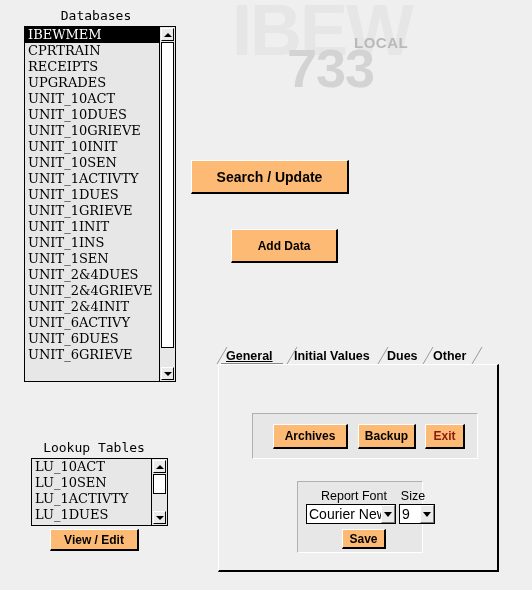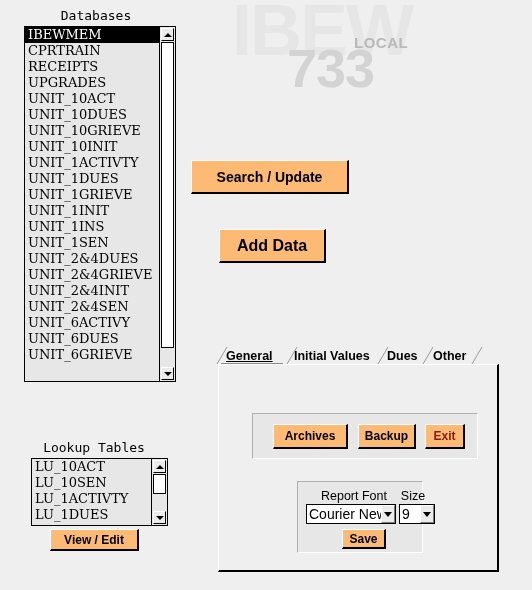--- a/index.html
+++ b/index.html
@@ -155,21 +155,21 @@
     font-family: "Liberation Sans", sans-serif;
     font-weight: bold;
     color: #000000;
     display: flex;
     align-items: center;
     justify-content: center;
     cursor: default;
     white-space: nowrap;
   }
   #btn-search-update { font-size: 14px; }
-  #btn-add-data { font-size: 16px; }
+  #btn-add-data { font-size: 12px; margin-left: 12px; }
   .btn.small { font-size: 12px; border-right-width: 2px; border-bottom-width: 2px; }
 
   
   #tabpanel {
     position: absolute;
     left: 218px;
     top: 346px;
     width: 281px;
     height: 226px;
   }
@@ -295,30 +295,30 @@
 <div class="listbox" id="databases-listbox" style="left:24px; top:26px; width:152px; height:356px;">
   <div class="listbox-items" id="databases-items">
       <div class="listitem selected">IBEWMEM</div>
       <div class="listitem">CPRTRAIN</div>
       <div class="listitem">RECEIPTS</div>
       <div class="listitem">UPGRADES</div>
       <div class="listitem">UNIT_10ACT</div>
       <div class="listitem">UNIT_10DUES</div>
       <div class="listitem">UNIT_10GRIEVE</div>
       <div class="listitem">UNIT_10INIT</div>
+      <div class="listitem">UNIT_10SEN</div>
       <div class="listitem">UNIT_1ACTIVTY</div>
       <div class="listitem">UNIT_1DUES</div>
       <div class="listitem">UNIT_1GRIEVE</div>
       <div class="listitem">UNIT_1INIT</div>
       <div class="listitem">UNIT_1INS</div>
       <div class="listitem">UNIT_1SEN</div>
       <div class="listitem">UNIT_2&amp;4DUES</div>
       <div class="listitem">UNIT_2&amp;4GRIEVE</div>
       <div class="listitem">UNIT_2&amp;4INIT</div>
-      <div class="listitem">UNIT_2&amp;4SEN</div>
       <div class="listitem">UNIT_6ACTIVY</div>
       <div class="listitem">UNIT_6DUES</div>
       <div class="listitem">UNIT_6GRIEVE</div>
     </div>
   <div class="vscroll">
     <div class="sb-btn up">
       <span class="sb-arrow up"></span>
     </div>
     <div class="sb-thumb" style="top:15px; height:306px;"></div>
     <div class="sb-btn down">

